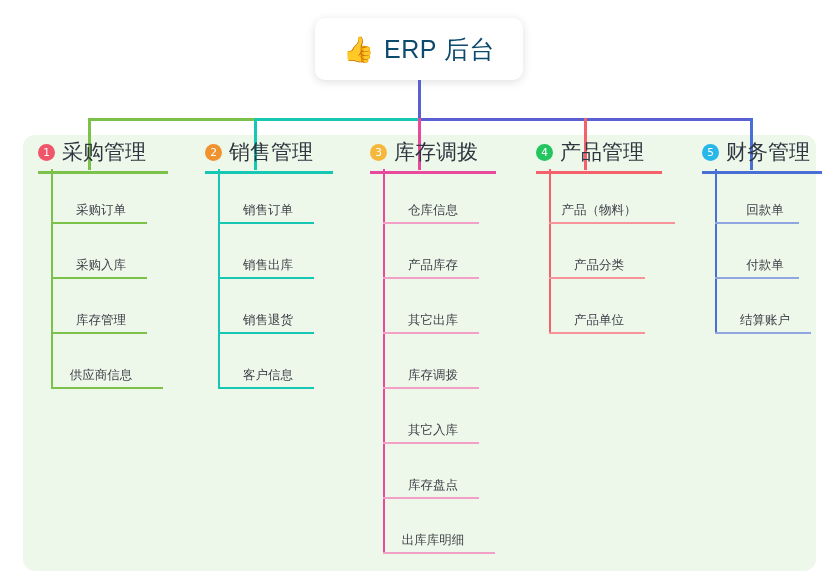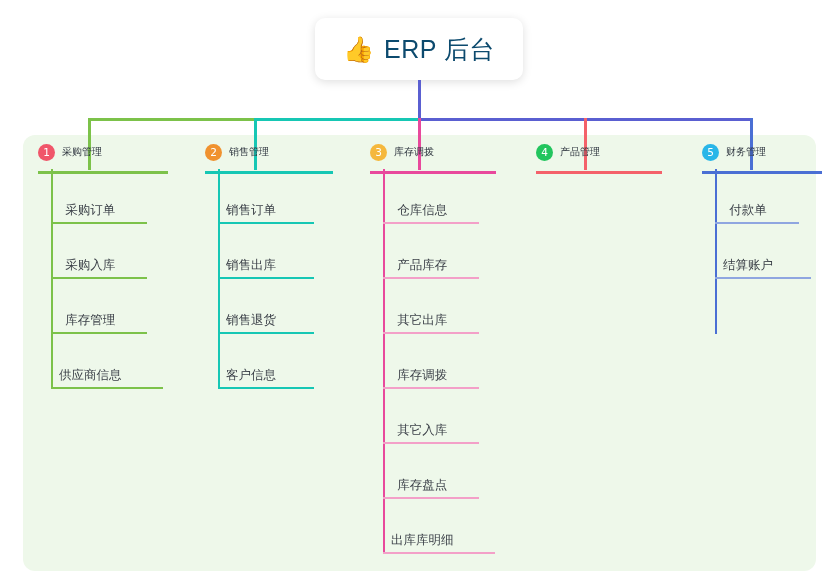--- a/index.html
+++ b/index.html
@@ -39,21 +39,21 @@
   .col{position:absolute;top:135px;}
   .col-head{
     position:relative;height:34px;display:flex;align-items:center;
     gap:7px;padding-left:15px;
   }
   .badge{
     width:17px;height:17px;border-radius:50%;
     color:#fff;font-size:10.5px;line-height:17px;text-align:center;
     font-family:"DejaVu Sans",sans-serif;flex:none;
   }
-  .col-title{font-size:10px;color:#2f3640;white-space:nowrap;}
+  .col-title{font-size:21px;color:#2f3640;white-space:nowrap;}
   .head-rule{position:absolute;left:15px;top:36px;height:3px;}
 
   .branch{position:absolute;left:28px;top:39px;width:2px;}
 
   .leaf{position:relative;display:flex;align-items:flex-end;height:55px;justify-content:center;}
   .leaf-label{
     font-size:12.5px;color:#3a3f47;white-space:nowrap;
     padding:0 3px 5px 36px;
   }
   .leaf-rule{position:absolute;left:28px;bottom:0;height:2px;}
@@ -173,30 +173,49 @@
             <div class="leaf-rule" style="width: 112px; background: rgb(243, 160, 200);"></div>
           </div>
         </div>
       </div>
       <div class="col" style="left: 521px;">
         <div class="col-head">
           <span class="badge" style="background: rgb(34, 197, 94);">4</span>
           <span class="col-title">产品管理</span>
           <div class="head-rule" style="width: 126px; background: rgb(244, 97, 106);"></div>
         </div>
+        <div style="position: relative;">
+          <div class="branch" style="top: 0px; height: 165px; background: rgb(244, 97, 106);"></div>
+          <div class="leaf">
+            <span class="leaf-label">产品（物料）</span>
+            <div class="leaf-rule" style="width: 126px; background: rgb(247, 148, 154);"></div>
+          </div>
+          <div class="leaf">
+            <span class="leaf-label">产品分类</span>
+            <div class="leaf-rule" style="width: 96px; background: rgb(247, 148, 154);"></div>
+          </div>
+          <div class="leaf">
+            <span class="leaf-label">产品单位</span>
+            <div class="leaf-rule" style="width: 96px; background: rgb(247, 148, 154);"></div>
+          </div>
+        </div>
       </div>
       <div class="col" style="left: 687px;">
         <div class="col-head">
           <span class="badge" style="background: rgb(41, 182, 232);">5</span>
           <span class="col-title">财务管理</span>
           <div class="head-rule" style="width: 120px; background: rgb(74, 111, 212);"></div>
         </div>
         <div style="position: relative;">
           <div class="branch" style="top: 0px; height: 165px; background: rgb(74, 111, 212);"></div>
           <div class="leaf">
+            <span class="leaf-label">回款单</span>
+            <div class="leaf-rule" style="width: 84px; background: rgb(143, 166, 224);"></div>
+          </div>
+          <div class="leaf">
             <span class="leaf-label">付款单</span>
             <div class="leaf-rule" style="width: 84px; background: rgb(143, 166, 224);"></div>
           </div>
           <div class="leaf">
             <span class="leaf-label">结算账户</span>
             <div class="leaf-rule" style="width: 96px; background: rgb(143, 166, 224);"></div>
           </div>
         </div>
       </div>
     </div>

